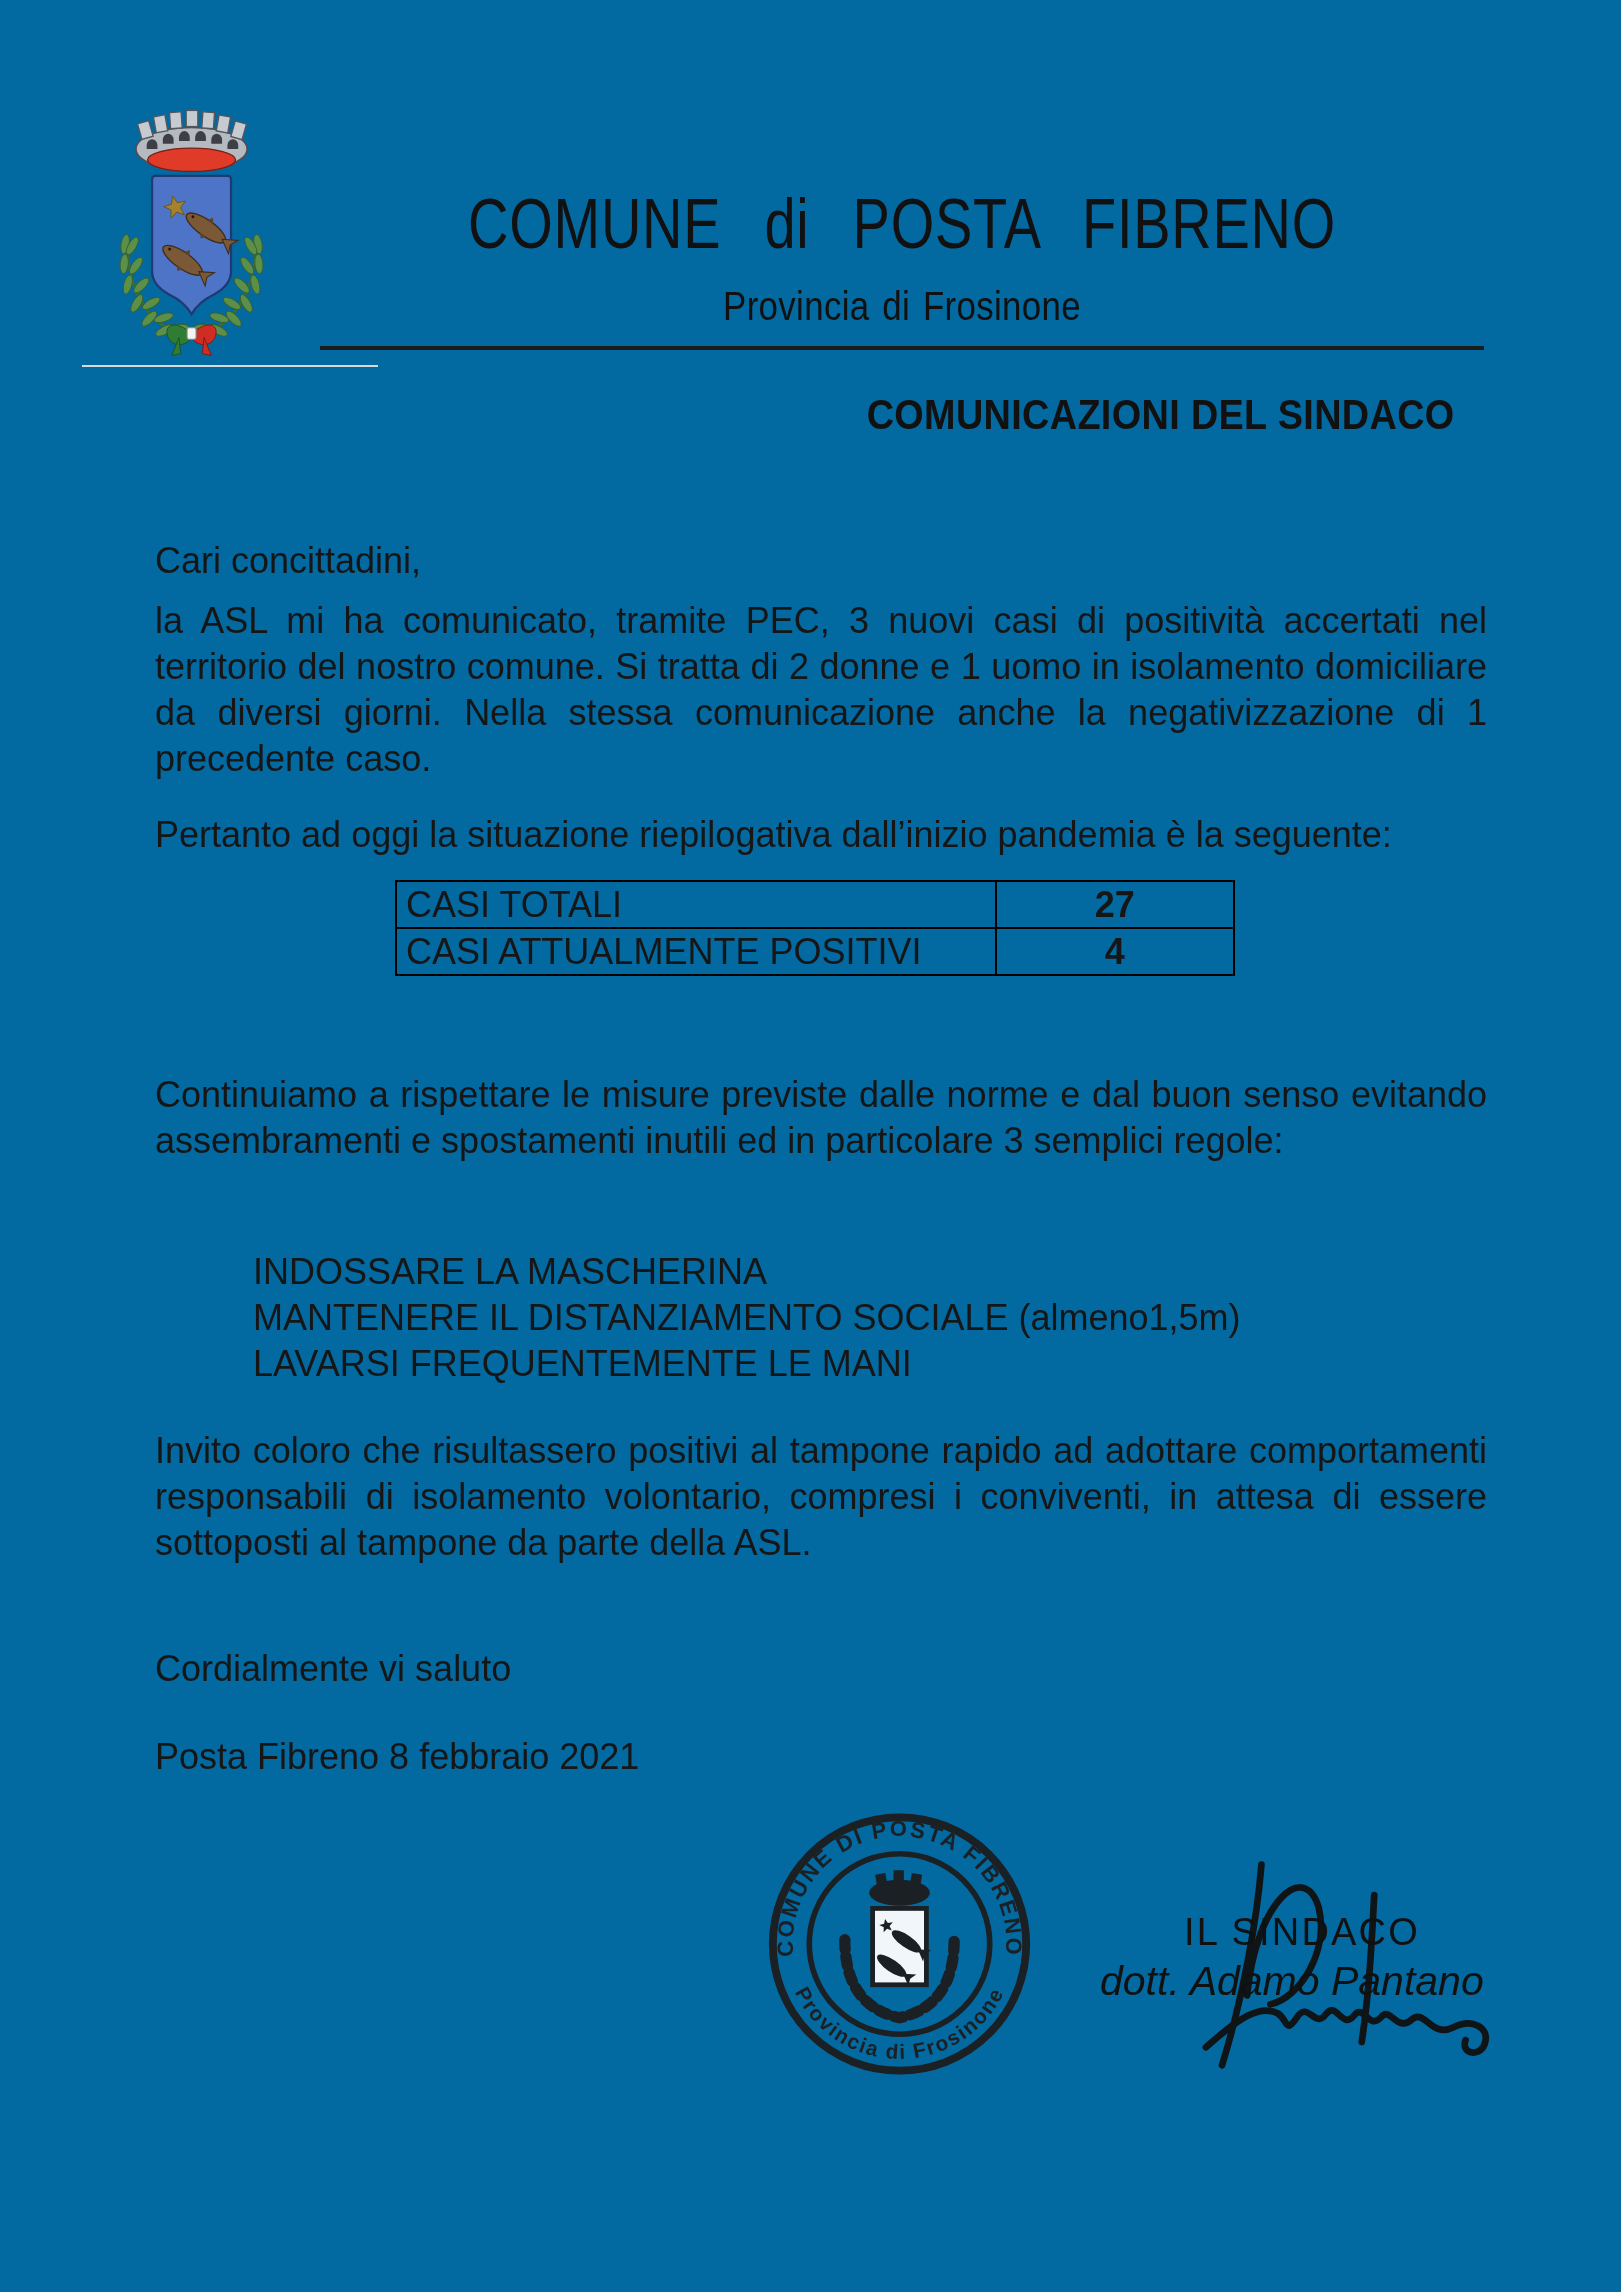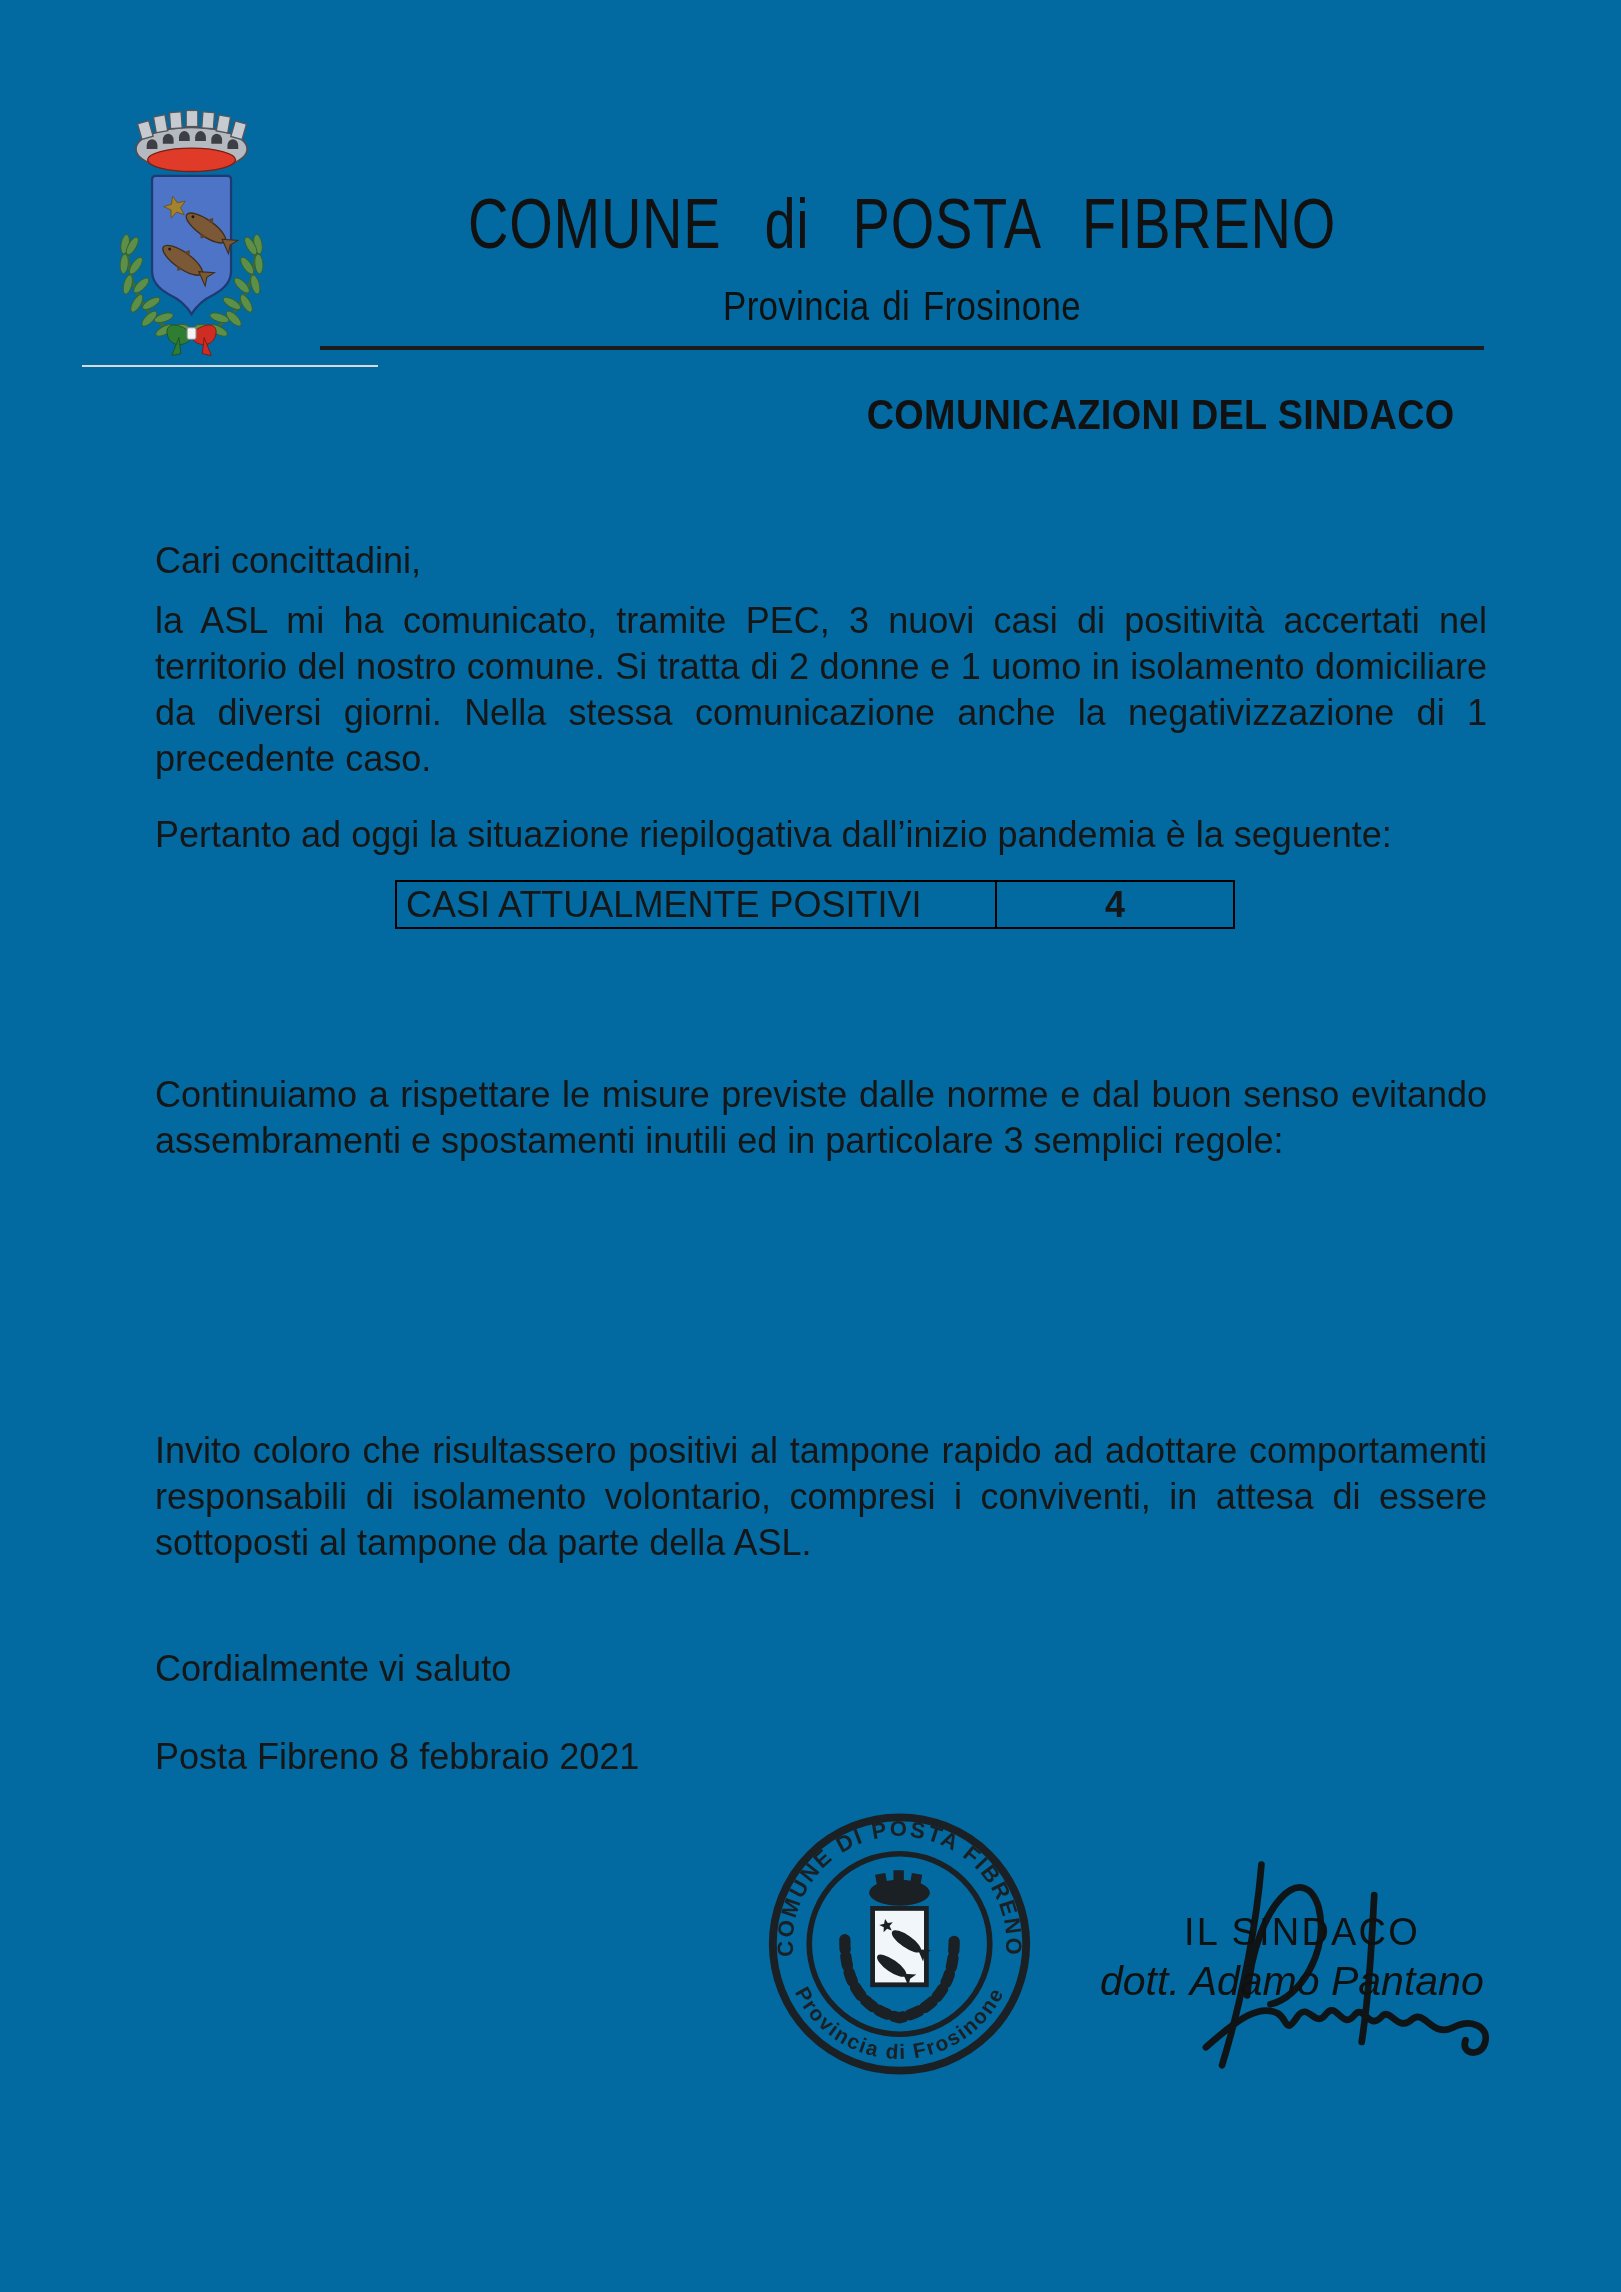--- a/index.html
+++ b/index.html
@@ -161,28 +161,37 @@
 
   <div class="abs doc-title doc-title-1"><span>COMUNICAZIONI DEL SINDACO</span></div>
 
   <div class="abs bodytxt salutation">Cari concittadini,</div>
   <div class="abs bodytxt just p-cases">la ASL mi ha comunicato, tramite PEC, 3 nuovi casi di positività accertati nel territorio del nostro comune. Si tratta di 2 donne e 1 uomo in isolamento domiciliare da diversi giorni. Nella stessa comunicazione anche la negativizzazione di 1 precedente caso.</div>
   <div class="abs bodytxt p-summary">Pertanto ad oggi la situazione riepilogativa dall’inizio pandemia è la seguente:</div>
 
   <table class="abs cases-table">
     <tbody>
       <tr>
+        <td class="lbl">CASI TOTALI</td>
+        <td class="val">27</td>
+      </tr>
+      <tr>
         <td class="lbl">CASI ATTUALMENTE POSITIVI</td>
         <td class="val">4</td>
       </tr>
     </tbody>
   </table>
 
   <div class="abs bodytxt just p-rules-intro">Continuiamo a rispettare le misure previste dalle norme e dal buon senso evitando assembramenti e spostamenti inutili ed in particolare 3 semplici regole:</div>
 
+  <div class="abs rules">
+    <div>INDOSSARE LA MASCHERINA</div>
+    <div>MANTENERE IL DISTANZIAMENTO SOCIALE (almeno1,5m)</div>
+    <div>LAVARSI FREQUENTEMENTE LE MANI</div>
+  </div>
 
   <div class="abs bodytxt just p-invite">Invito coloro che risultassero positivi al tampone rapido ad adottare comportamenti responsabili di isolamento volontario, compresi i conviventi, in attesa di essere sottoposti al tampone da parte della ASL.</div>
   <div class="abs bodytxt closing">Cordialmente vi saluto</div>
   <div class="abs bodytxt dateline">Posta Fibreno 8 febbraio 2021</div>
 
   <svg class="abs stamp" viewBox="0 0 310 310">
     <defs>
       <path id="arcTop" d="M 34,176 A 123,123 0 1 1 276,176"></path>
       <path id="arcBot" d="M 30,200 A 133,133 0 0 0 280,200"></path>
     </defs>

